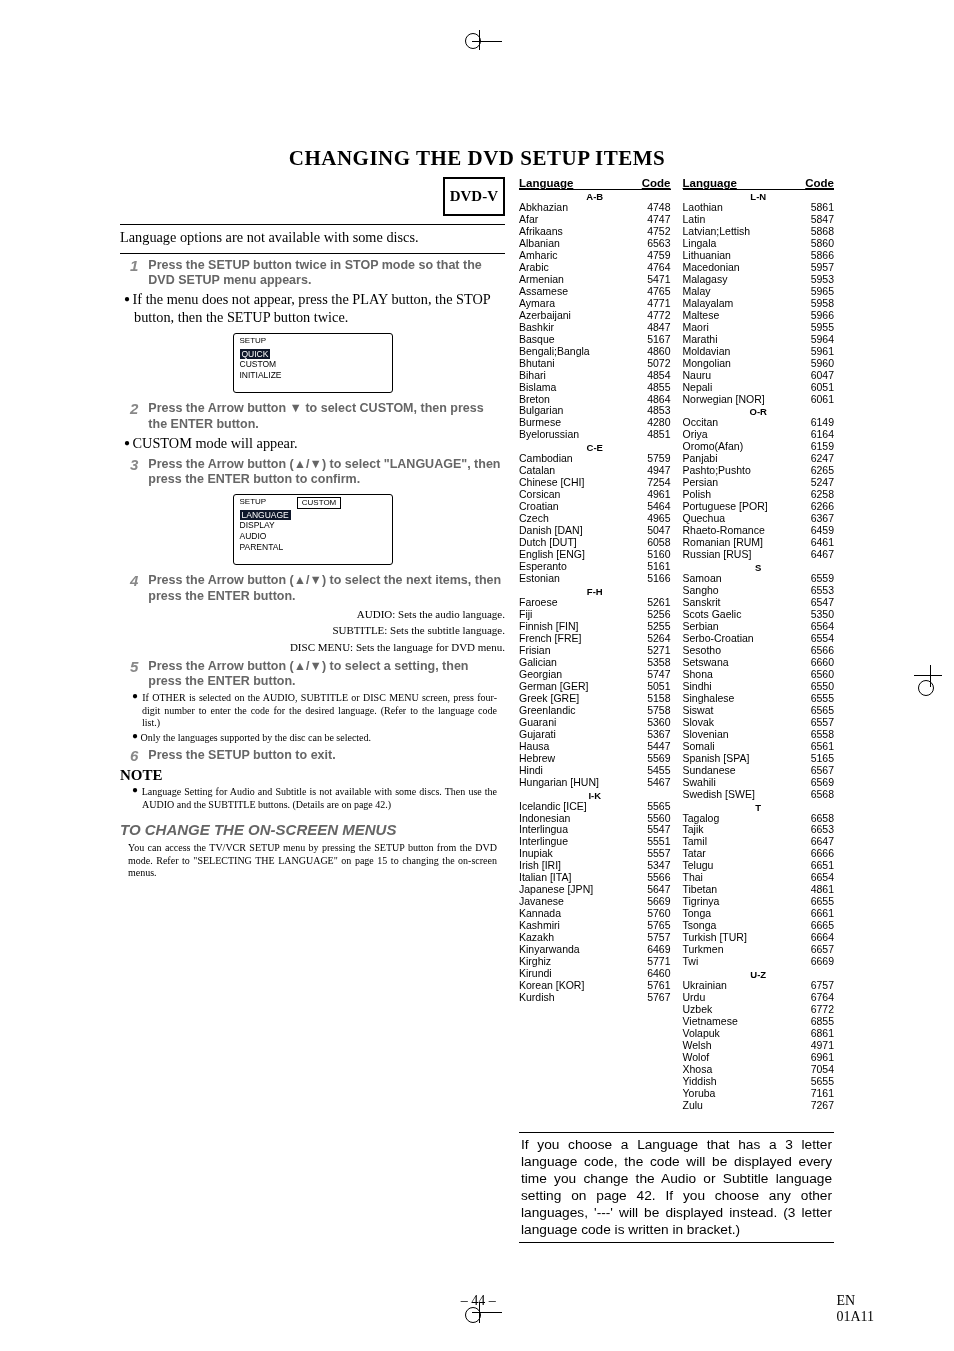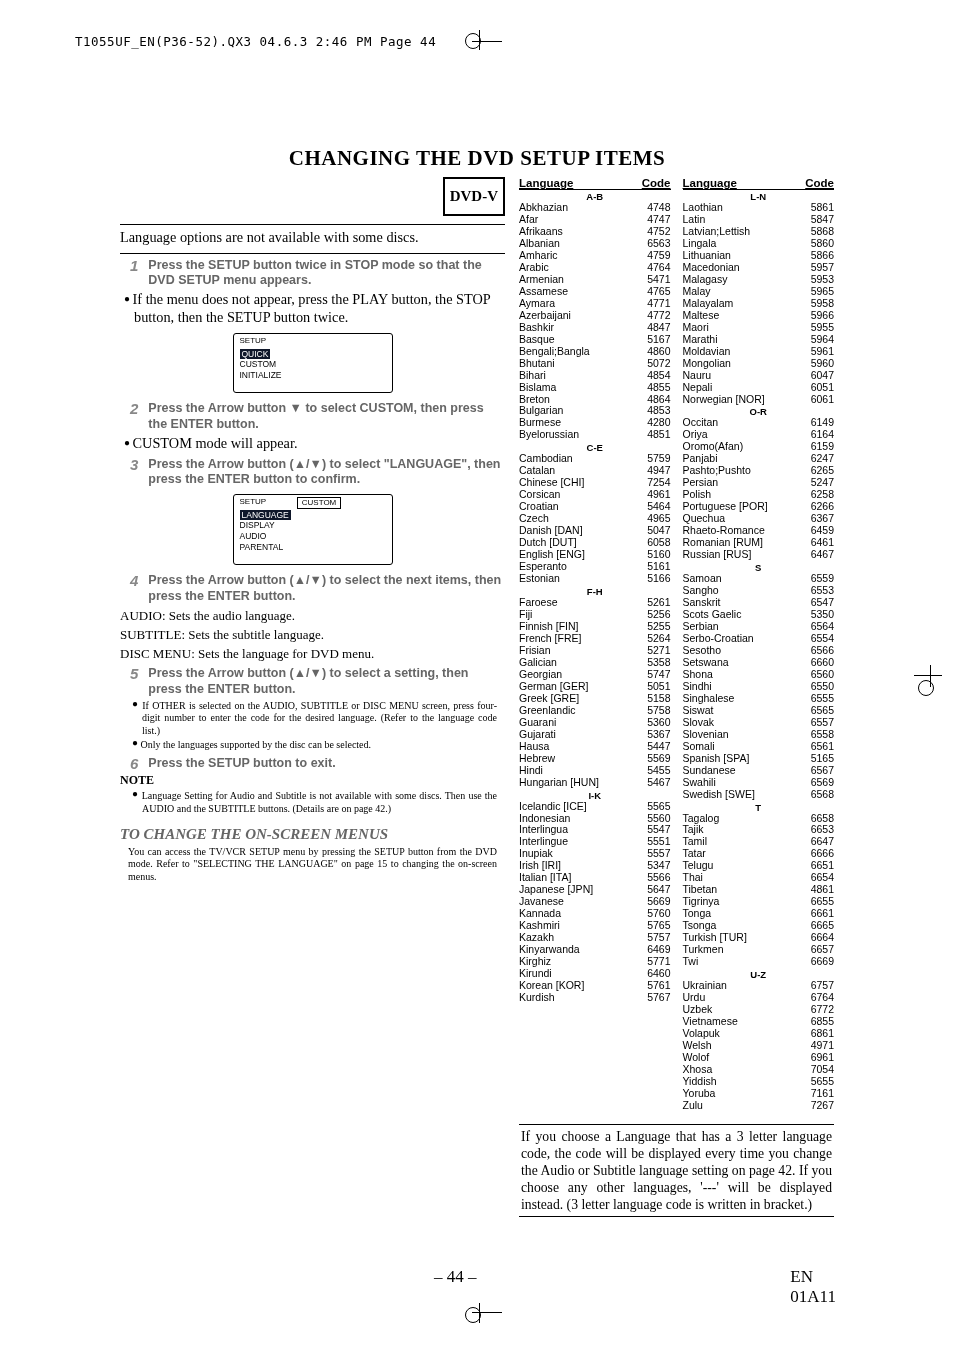--- a/index.html
+++ b/index.html
@@ -168,35 +168,36 @@
     display: inline-block;
   }
   .osd-col { display: flex; flex-direction: column; }
   .osd-custom-button {
     border: 1px solid #000; padding: 0 4px; font-size: 8px;
     align-self: flex-start;
   }
 
   .plain {
     font-family: "Times New Roman", serif;
-    font-size: 13px;
+    font-size: 11px;
     margin: 3px 0;
     text-indent: -46px;
     padding-left: 46px;
+    text-align: right;
   }
   .note-head {
     font-weight: bold;
     font-family: "Times New Roman", serif;
-    font-size: 12px;
+    font-size: 15px;
     margin-top: 2px;
   }
   .subhead {
     font-weight: bold;
     font-style: italic;
-    font-family: Liberation Serif, serif;
+    font-family: Liberation Sans, sans-serif;
     font-size: 15px;
     color: #666;
     margin-top: 10px;
   }
   .para {
     font-family: "Times New Roman", serif;
     font-size: 10px;
     text-align: justify;
     margin: 2px 8px;
   }
@@ -226,45 +227,44 @@
     margin: 1px 0 0 0;
   }
   .lang-row {
     display: flex;
     line-height: 1.14;
   }
   .lang-name { flex: 1; }
   .lang-code { width: 30px; text-align: right; }
 
   .bottom-note {
-    margin: 12px 0 0 0;
+    margin: 20px 0 0 0;
     border-top: 1px solid #000;
     border-bottom: 1px solid #000;
     padding: 3px 2px;
-    font-family: Liberation Serif, serif;
+    font-family: Liberation Sans, sans-serif;
     font-size: 13.7px;
     text-align: justify;
     line-height: 1.25;
   }
   .footer {
     display: flex;
     justify-content: space-between;
-    font-size: 17px;
-    margin: 50px 68px 0 70px;
+    font-size: 14px;
+    margin: 50px 30px 0 70px;
     font-family: "Times New Roman", serif;
   }
   .footer-center { flex:1; text-align:center; }
   .footer-right { text-align: left; }
 </style>
 </head>
 <body>
 
 <div class="page">
 
-  <div class="print-header">T1055UF_EN(P36-52).QX3  04.6.3  2:46 PM  Page 44</div>
 
   <div class="reg-tick reg-top-h"></div>
   <div class="reg-tick reg-top-v"></div>
   <span class="reg-mark reg-top">
       <span class="reg-symbol"></span>
     </span>
 
   <div class="reg-tick reg-right-h"></div>
   <div class="reg-tick reg-right-v"></div>
   <span class="reg-mark reg-right">

